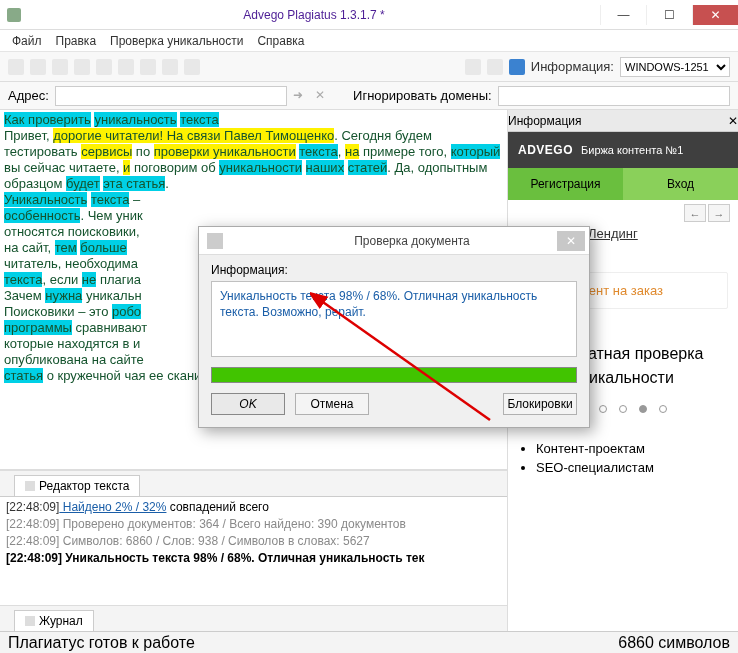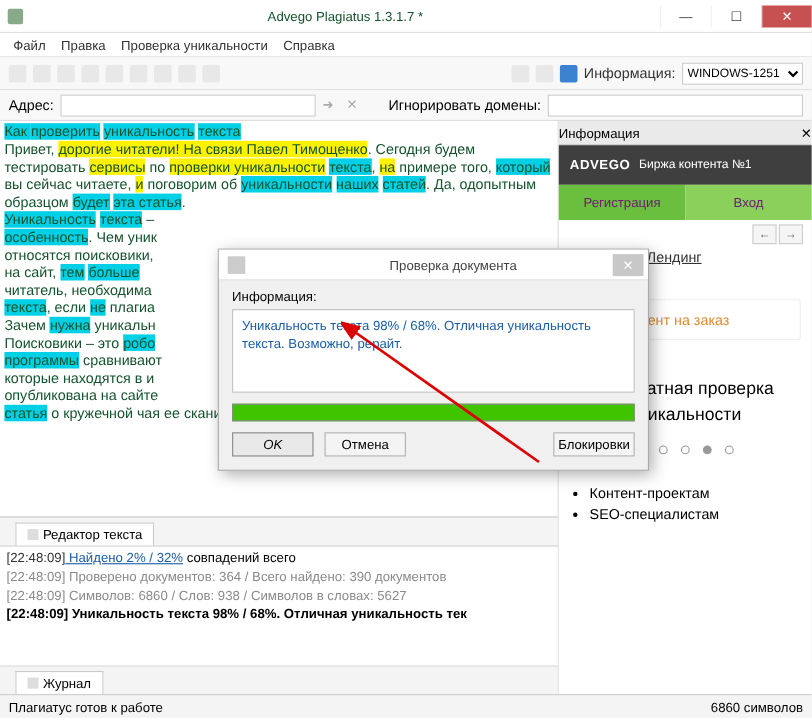--- a/index.html
+++ b/index.html
@@ -1,20 +1,20 @@
 <!DOCTYPE html>
 <html><head>
 <meta charset="utf-8">
 <style>
 * { box-sizing: border-box; margin: 0; padding: 0; font-family: 'Segoe UI', Tahoma, sans-serif; }
 body { background: #f0f0f0; width: 738px; height: 653px; overflow: hidden; position: relative; font-size: 12px; }
 
 .titlebar { height: 30px; background: #fff; display: flex; align-items: center; border-bottom: 1px solid #ddd; }
 .titlebar .icon-slot { width: 28px; display: flex; justify-content: center; }
-.titlebar .title { flex: 1; text-align: center; color: #14532d; font-size: 12px; }
+.titlebar .title { flex: 1; text-align: center; color: #4c1d95; font-size: 12px; }
 .titlebar .winbtns { display: flex; }
 .titlebar .winbtn { width: 46px; height: 20px; display: flex; align-items: center; justify-content: center; border-left: 1px solid #eee; background: #fff; font-size: 12px; color: #444; }
 .titlebar .close { background: #c75050; color: #fff; }
 
 .menubar { height: 22px; background: #fff; display: flex; align-items: center; padding: 0 12px; gap: 14px; border-bottom: 1px solid #e5e5e5; font-size: 12px; color: #333; }
 
 .toolbar { height: 30px; background: #f8f8f8; border-bottom: 1px solid #ddd; display: flex; align-items: center; padding: 0 8px; gap: 6px; }
 .toolbar .tb-icon { width: 16px; height: 16px; background: #d8d8d8; border-radius: 2px; opacity: .5; }
 .toolbar .spacer { flex: 1; }
 .toolbar .encoding-label { font-size: 13px; color: #333; }
@@ -39,38 +39,38 @@
 .log .ts { color: #333; }
 .log .link { color: #1a5ea8; text-decoration: underline; }
 .log .gray { color: #8a8a8a; }
 .log .bold { font-weight: bold; }
 
 .right { width: 230px; background: #fff; display: flex; flex-direction: column; }
 .panel-head { height: 22px; background: #eaeaea; border-bottom: 1px solid #ccc; display: flex; align-items: center; padding: 0 0; font-size: 12px; justify-content: space-between; }
 .advego-bar { background: #3f3f3f; color: #fff; height: 36px; display: flex; align-items: center; padding: 0 10px; gap: 8px; font-size: 11px; }
 .advego-bar b { font-size: 12px; letter-spacing: .5px; }
 .auth-row { display: flex; height: 32px; }
-.auth-row .btn { flex: 1; display: flex; align-items: center; justify-content: center; color: #701a75; font-size: 12px; }
+.auth-row .btn { flex: 1; display: flex; align-items: center; justify-content: center; color: #000000; font-size: 12px; }
 .auth-row .reg { background: #6abf3e; }
 .auth-row .login { background: #8ad05a; }
 .slider { padding: 30px 10px 14px; text-align: center; }
 .slider .line1 { font-size: 16px; }
 .slider .line2 { font-size: 16px; margin-top: 6px; }
 .dots { display: flex; justify-content: center; gap: 12px; margin-top: 18px; }
 .dot { width: 8px; height: 8px; border: 1px solid #999; border-radius: 50%; }
 .dot.on { background: #999; }
 .side-list { padding: 10px 14px; font-size: 13px; }
 .side-list li { margin: 4px 0 4px 14px; }
 .order-btn { margin: 6px 10px; padding: 10px; text-align: center; font-size: 13px; border-radius: 2px; }
 .side-nav { display: flex; justify-content: flex-end; gap: 2px; padding: 4px 8px; }
 .side-nav .navbtn { width: 22px; height: 18px; border: 1px solid #ccc; background: #f5f5f5; display:flex;align-items:center;justify-content:center;font-size:11px;color:#666; }
 .side-links { padding: 0 10px 10px; font-size: 13px; }
 .side-links a { color: #333; text-decoration: underline; }
 
-.statusbar { position: absolute; bottom: 0; left: 0; right: 0; height: 22px; background: #f4f4f4; border-top: 1px solid #ccc; display: flex; align-items: center; padding: 0 8px; font-size: 12px; justify-content: space-between; }
+.statusbar { position: absolute; bottom: 0; left: 0; right: 0; height: 22px; background: #f4f4f4; border-top: 1px solid #ccc; display: flex; align-items: center; padding: 0 8px; font-size: 16px; justify-content: space-between; }
 
 .dialog { position: absolute; left: 198px; top: 226px; width: 392px; background: #f0f0f0; border: 1px solid #aaa; box-shadow: 4px 4px 14px rgba(0,0,0,.35); z-index: 50; }
 .dlg-title { height: 28px; background: #fff; display: flex; align-items: center; justify-content: center; position: relative; border-bottom: 1px solid #ddd; font-size: 12px; color: #444; padding-left: 36px; }
 .dlg-title .dlg-icon { position: absolute; left: 8px; width: 16px; height: 16px; background: #ccc; }
 .dlg-title .dlg-close { position: absolute; right: 4px; top: 4px; width: 28px; height: 20px; background: #c8c8c8; color: #fff; display:flex;align-items:center;justify-content:center; }
 .dlg-body { padding: 8px 12px 12px; }
 .dlg-body .sect { font-size: 12px; margin-bottom: 4px; }
 .dlg-msg { background: #fff; border: 1px solid #c0c0c0; padding: 6px 8px; height: 76px; font-size: 12px; color: #1a5ea8; line-height: 16px; }
 .progress { height: 16px; background: #41c400; border: 1px solid #888; margin-top: 10px; }
 .dlg-btns { display: flex; gap: 10px; margin-top: 10px; align-items: center; }

